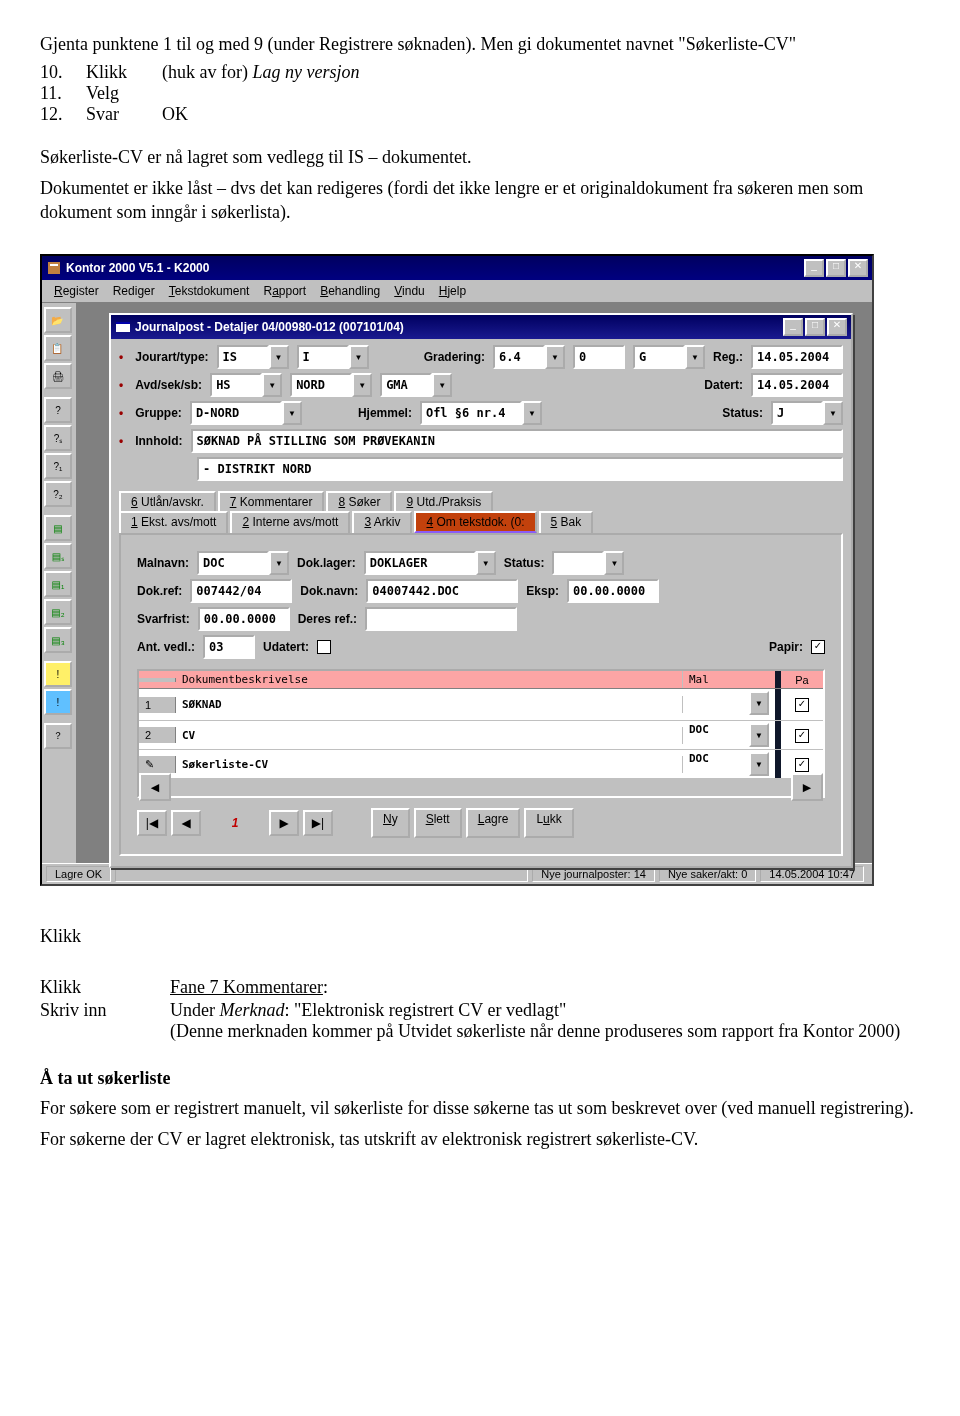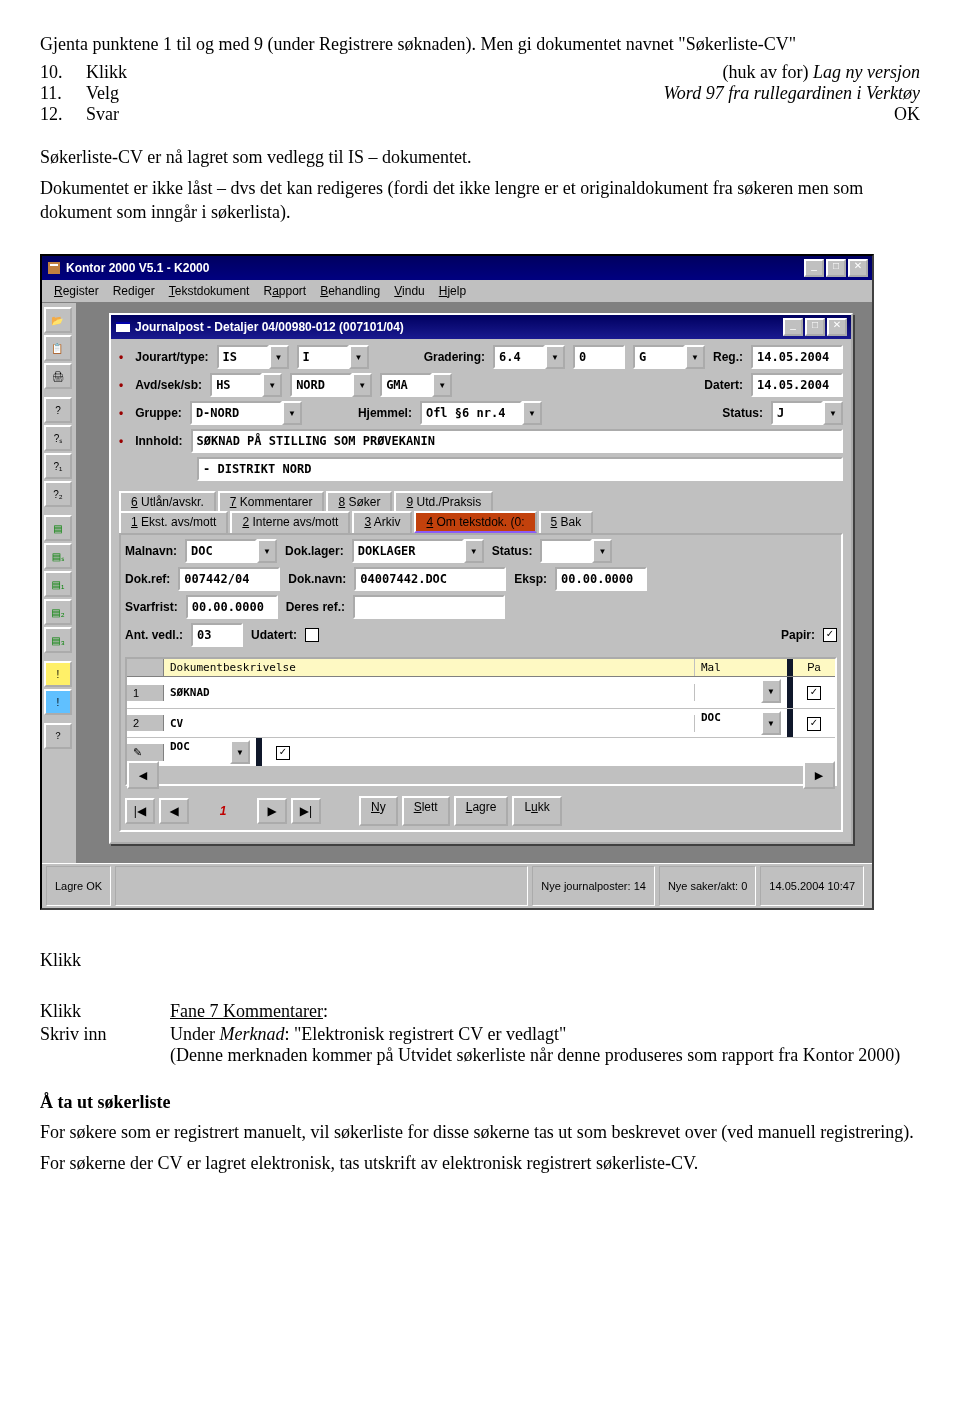--- a/index.html
+++ b/index.html
@@ -10,21 +10,21 @@
     color: #000;
     background: #fff;
     width: 960px;
     box-sizing: border-box;
   }
   p { margin: 0 0 6px 0; line-height: 1.35; }
   .steps { margin-bottom: 20px; }
   .step-row { display: flex; gap: 16px; }
   .step-num { width: 30px; }
   .step-cmd { width: 60px; }
-  .step-rest { flex: 1; text-align: right; }
+  .step-rest { flex: 1; }
   em { font-style: italic; }
 
   
   .app-window {
     margin: 30px 0 40px 0;
     width: 830px;
     background: silver;
     border: 2px solid #000;
     border-right-color: #404040;
     border-bottom-color: #404040;
@@ -129,29 +129,29 @@
     border: 2px outset #fff;
     border-bottom: 0;
     padding: 2px 10px;
     font-size: 12px;
   }
   .tab95 u { text-decoration: underline; }
 
   .panel95 {
     border: 2px inset #fff;
     background: silver;
-    padding: 4px;
+    padding: 16px;
   }
 
   .doc-table {
     margin-top: 10px;
     border: 2px inset #fff;
     background: #fff;
   }
-  .doc-head { display: flex; background: #fef9c3; border-bottom: 1px solid #808080; }
+  .doc-head { display: flex; background: #fca5a5; border-bottom: 1px solid #808080; align-items: center; }
   .doc-head div, .doc-row div { padding: 2px 6px; font-size: 11px; }
   .doc-row { display: flex; border-bottom: 1px solid #c0c0c0; align-items: center; }
   .col-num  { width: 24px; background: silver; border-right: 1px solid #808080; }
   .col-desc { flex: 1; border-right: 1px solid #c0c0c0; font-weight: bold; font-family: monospace; }
   .col-mal  { width: 80px; border-right: 6px solid #0f172a; font-weight: bold; font-family: monospace; }
   .col-pa   { width: 30px; text-align: center; }
   .chk { width: 12px; height: 12px; display:inline-block; border:1px solid #000; background:#fff; font-size:10px; line-height:10px; text-align:center; }
 
   .nav-row { display:flex; align-items:center; gap:4px; margin-top:10px; }
   .nav-btn {
@@ -160,21 +160,21 @@
   }
   .rec-num { color:#c00000; font-weight:bold; width:60px; text-align:center; font-style:italic; }
   .form-btn {
     height:22px;border:2px outset #fff;background:silver;padding:2px 10px;
   }
 
   .statusbar {
     display:flex; background:silver; border-top:1px solid #fff; padding:2px 4px;
     font-size:11px;
   }
-  .status-cell { border:1px inset #fff; padding:13px 8px; margin-right:4px; }
+  .status-cell { border:1px inset #fff; padding:1px 8px; margin-right:4px; }
   .status-cell.flex { flex:1; }
 
   
   .kv-table { margin-top: 30px; }
   .kv-row { display:flex; gap: 40px; margin-bottom: 12px; align-items:flex-start; }
   .kv-k { width: 90px; }
   .kv-v { flex:1; }
 
   .section-head { font-weight: bold; margin-top: 24px; }
 </style>
@@ -188,23 +188,20 @@
     <span class="step-num">10.</span>
     <span class="step-cmd">Klikk</span>
     <span class="step-rest">
       <span>(huk av for) </span>
       <em>Lag ny versjon</em>
     </span>
   </div>
   <div class="step-row">
     <span class="step-num">11.</span>
     <span class="step-cmd">Velg</span>
-    <span class="step-rest">
-      <em>Word 97 fra rullegardinen i Verktøy</em>
-    </span>
   </div>
   <div class="step-row">
     <span class="step-num">12.</span>
     <span class="step-cmd">Svar</span>
     <span class="step-rest">OK</span>
   </div>
 </div>
 
 <p>Søkerliste-CV er nå lagret som vedlegg til IS – dokumentet.</p>
 <p>Dokumentet er ikke låst – dvs det kan redigeres (fordi det ikke lengre er et originaldokument fra søkeren men som dokument som inngår i søkerlista).</p>
@@ -433,20 +430,21 @@
                 <div class="col-num">2</div>
                 <div class="col-desc">CV</div>
                 <div class="col-mal"><span class="dd" style="width:100%">
                       <span style="flex:1">DOC</span>
                       <span class="dd-btn">▼</span>
                     </span></div>
                 <div class="col-pa"><span class="chk">✓</span></div>
               </div>
               <div class="doc-row">
                 <div class="col-num">✎</div>
+                <div class="col-desc">Søkerliste-CV</div>
                 <div class="col-mal"><span class="dd" style="width:100%">
                       <span style="flex:1">DOC</span>
                       <span class="dd-btn">▼</span>
                     </span></div>
                 <div class="col-pa"><span class="chk">✓</span></div>
               </div>
               <div class="doc-row" style="background:silver;height:16px;justify-content:space-between">
                 <div class="dd-btn">◀</div>
                 <div style="flex:1"></div>
                 <div class="dd-btn">▶</div>

